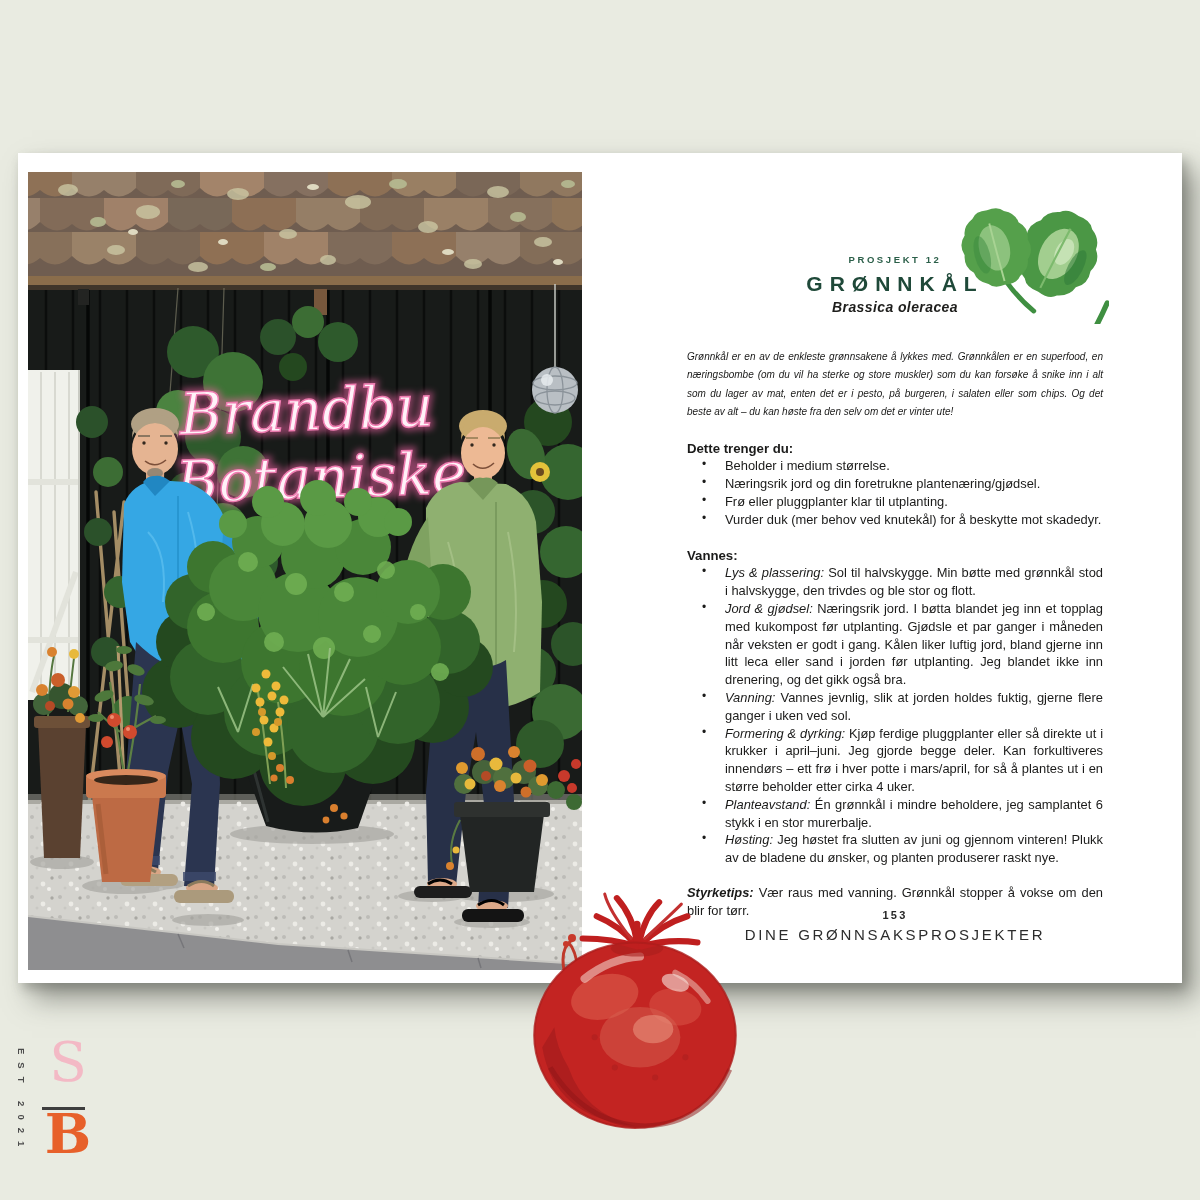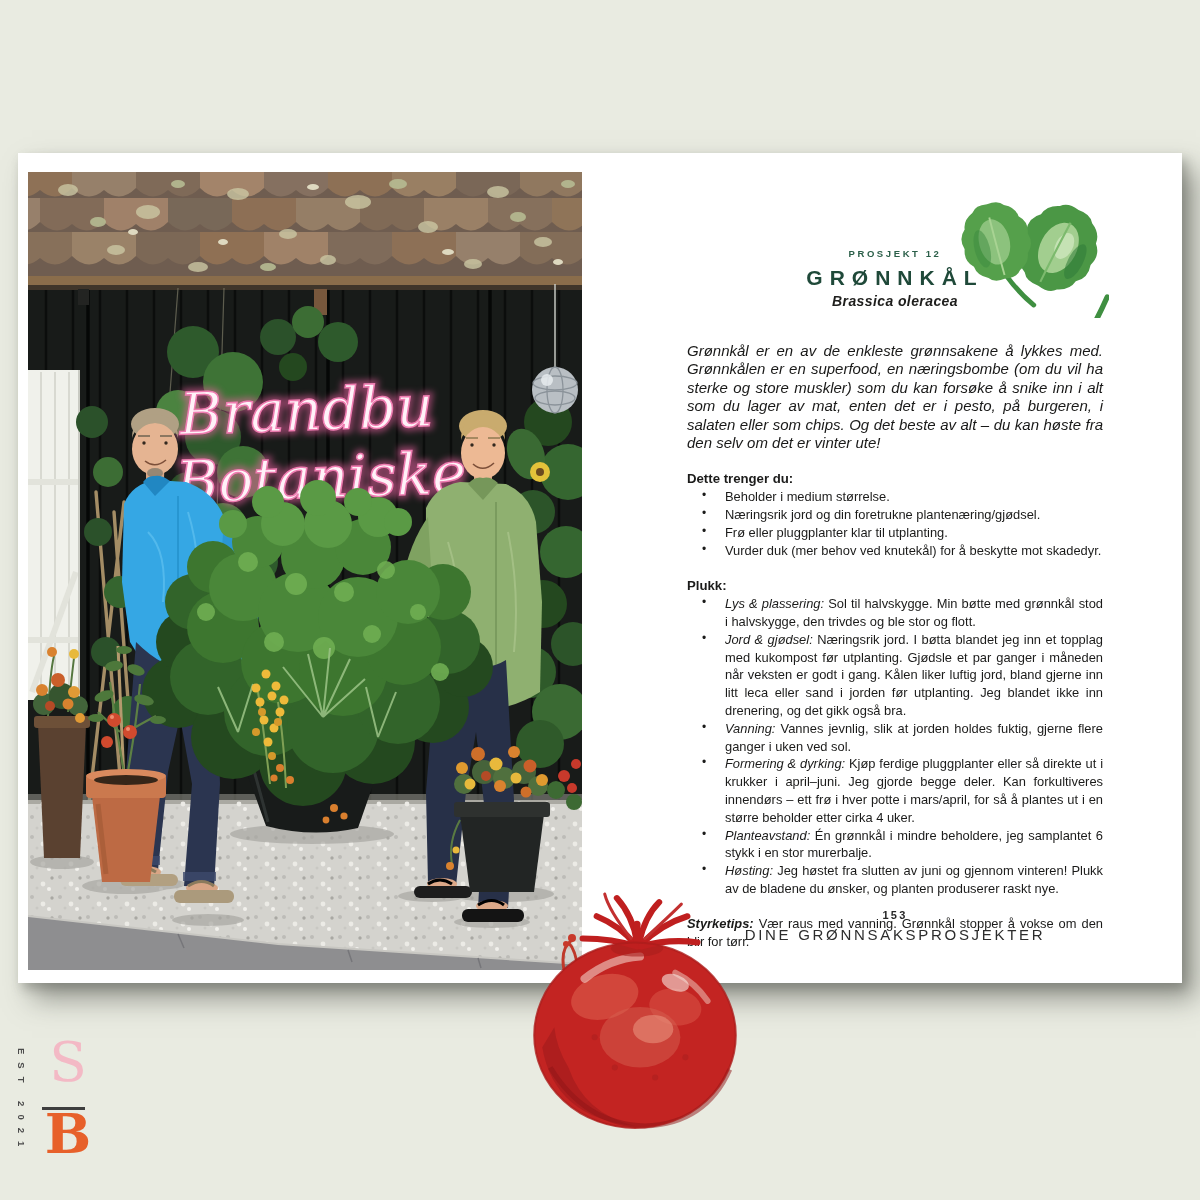--- a/index.html
+++ b/index.html
@@ -15,40 +15,40 @@
     box-shadow:14px 16px 26px rgba(70,72,66,.50), 4px 6px 10px rgba(70,72,66,.30);
   }
   .photo{
     position:absolute;left:10px;top:19px;width:554px;height:798px;overflow:hidden;
     background:#181b19;
   }
   .photo svg{display:block;width:100%;height:100%;}
 
   
   .rightcol{
-    position:absolute;left:669px;top:19px;width:416px;color:#1b1b1a;
+    position:absolute;left:669px;top:25px;width:416px;color:#1b1b1a;
   }
   .header{text-align:center;position:relative;padding-top:76px;}
   .kicker{
     font-size:9.5px;font-weight:bold;letter-spacing:2.6px;color:#2b5f49;
   }
   .title{
     margin-top:7px;font-size:21px;font-weight:bold;letter-spacing:7px;color:#1f4939;
   }
   .latin{
     margin-top:3px;font-size:14px;font-style:italic;font-weight:600;color:#1e1e1c;letter-spacing:.4px;
   }
   .subtitle{
     margin-top:16px;font-size:12.5px;font-weight:600;letter-spacing:3.8px;color:#2f8053;
   }
   .leaves{
     position:absolute;left:262px;top:12px;width:160px;height:134px;
   }
   .intro{
-    margin-top:33px;font-size:15px;line-height:18.4px;font-style:italic;
+    margin-top:33px;font-size:10px;line-height:18.4px;font-style:italic;
     text-align:justify;color:#191918;
   }
   .sec-h{margin-top:18px;font-size:13.2px;font-weight:bold;line-height:17.8px;}
   ul.plist{margin:0;padding:0;list-style:none;font-size:12.9px;line-height:17.8px;}
   ul.plist li{position:relative;padding-left:38px;}
   ul.plist .bullet{position:absolute;left:15px;top:-1px;font-size:12px;}
   ul.plist.just li{text-align:justify;}
   .ilabel{font-style:italic;}
   .tip{margin-top:17px;font-size:12.9px;line-height:17.8px;text-align:justify;}
   .tip .tlabel{font-weight:bold;font-style:italic;}
@@ -527,21 +527,21 @@
     <p class="intro" style="margin-bottom:0;">Grønnkål er en av de enkleste grønnsakene å lykkes med. Grønnkålen er en superfood, en næringsbombe (om du vil ha sterke og store muskler) som du kan forsøke å snike inn i alt som du lager av mat, enten det er i pesto, på burgeren, i salaten eller som chips. Og det beste av alt – du kan høste fra den selv om det er vinter ute!</p>
 
     <div class="sec-h">Dette trenger du:</div>
     <ul class="plist">
       <li><span class="bullet">•</span><span>Beholder i medium størrelse.</span></li>
       <li><span class="bullet">•</span><span>Næringsrik jord og din foretrukne plantenæring/gjødsel.</span></li>
       <li><span class="bullet">•</span><span>Frø eller pluggplanter klar til utplanting.</span></li>
       <li><span class="bullet">•</span><span>Vurder duk (mer behov ved knutekål) for å beskytte mot skadedyr.</span></li>
     </ul>
 
-    <div class="sec-h">Plukk:</div>
+    <div class="sec-h">Vannes:</div>
     <ul class="plist just">
       <li><span class="bullet">•</span><span class="ilabel">Lys &amp; plassering:</span> <span>Sol til halvskygge. Min bøtte med grønnkål stod i halvskygge, den trivdes og ble stor og flott.</span></li>
       <li><span class="bullet">•</span><span class="ilabel">Jord &amp; gjødsel:</span> <span>Næringsrik jord. I bøtta blandet jeg inn et topplag med kukompost før utplanting. Gjødsle et par ganger i måneden når veksten er godt i gang. Kålen liker luftig jord, bland gjerne inn litt leca eller sand i jorden før utplanting. Jeg blandet ikke inn drenering, og det gikk også bra.</span></li>
       <li><span class="bullet">•</span><span class="ilabel">Vanning:</span> <span>Vannes jevnlig, slik at jorden holdes fuktig, gjerne flere ganger i uken ved sol.</span></li>
       <li><span class="bullet">•</span><span class="ilabel">Formering &amp; dyrking:</span> <span>Kjøp ferdige pluggplanter eller så direkte ut i krukker i april–juni. Jeg gjorde begge deler. Kan forkultiveres innendørs – ett frø i hver potte i mars/april, for så å plantes ut i en større beholder etter cirka 4 uker.</span></li>
       <li><span class="bullet">•</span><span class="ilabel">Planteavstand:</span> <span>Én grønnkål i mindre beholdere, jeg samplantet 6 stykk i en stor murerbalje.</span></li>
       <li><span class="bullet">•</span><span class="ilabel">Høsting:</span> <span>Jeg høstet fra slutten av juni og gjennom vinteren! Plukk av de bladene du ønsker, og planten produserer raskt nye.</span></li>
     </ul>
 
     <p class="tip" style="margin-bottom:0;">

